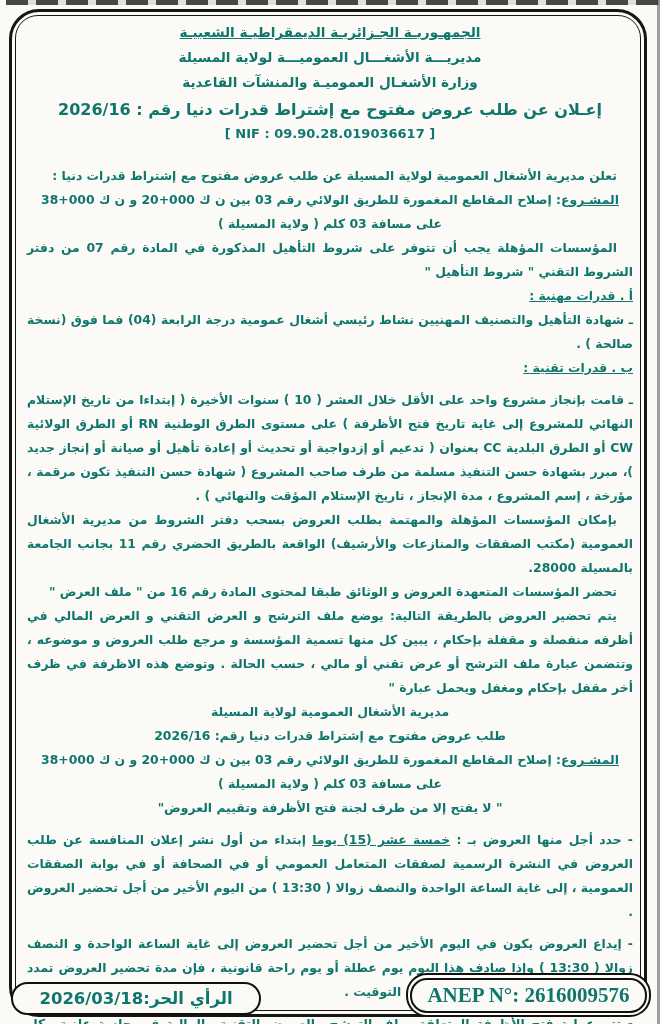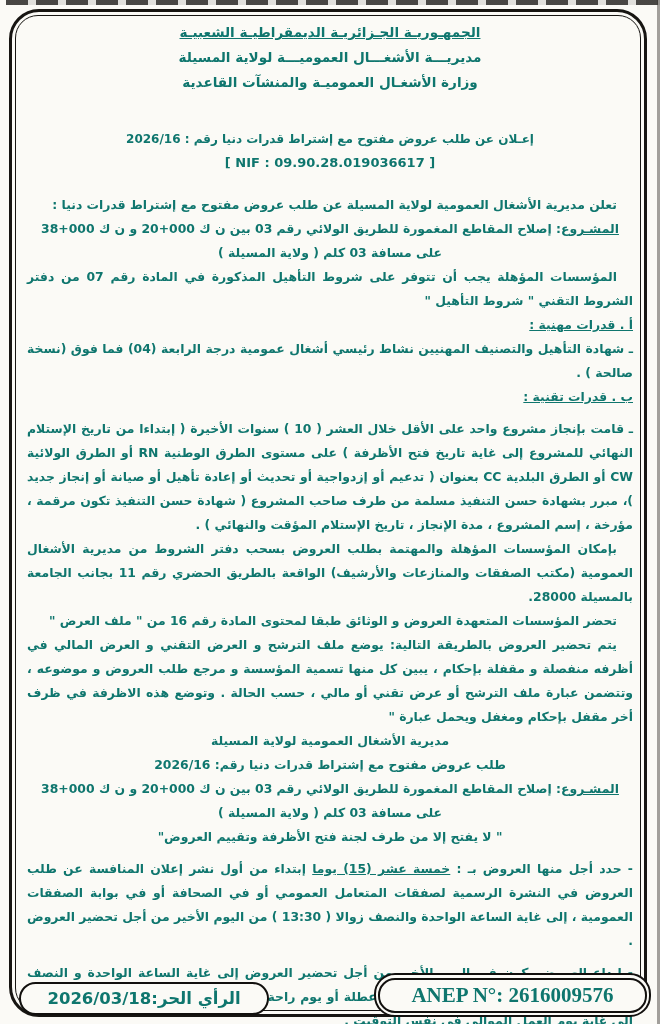--- a/index.html
+++ b/index.html
@@ -31,41 +31,40 @@
     direction:rtl; font-weight:bold; font-size:12.4px; line-height:24px;
     text-align:justify;
   }
 
   .c  { text-align:center; }
   .u  { text-decoration:underline; }
   .ind{ text-indent:16px; }
 
   .hdr-line   { text-align:center; font-size:13.6px; line-height:25px; }
   .hdr-line.first span { text-decoration:underline; }
-  .notice-title { text-align:center; font-size:12px; line-height:26px; margin-top:31px; letter-spacing:0; }
+  .notice-title { text-align:center; font-size:16px; line-height:26px; margin-top:2px; letter-spacing:0; }
   .nif-line   { text-align:center; direction:ltr; font-size:13px; line-height:22px; }
 
   .intro      { margin-top:19px; }
   .sep        { margin-top:8px; }
 
   .stamp-journal {
     position:absolute; left:11px; bottom:9px; z-index:5;
     min-width:250px; height:33px; padding:0 16px;
     background:#fbfaf6; border:2.6px solid #12100e; border-radius:17px;
     display:flex; align-items:center; justify-content:center;
     direction:rtl; font-weight:bold; font-size:16.5px;
     font-family:"DejaVu Sans", sans-serif;
-    margin-left:8px;
   }
   .stamp-anep-outer {
     position:absolute; right:9px; bottom:7px; z-index:5;
     background:#fbfaf6; border:2.2px solid #12100e; border-radius:21px; padding:2.5px;
   }
   .stamp-anep-inner {
-    border:2.2px solid #12100e; border-radius:17px; padding:0 31px;
+    border:2.2px solid #12100e; border-radius:17px; padding:0 15px;
     font-family:"Liberation Serif","DejaVu Serif",serif; font-weight:bold;
     font-size:21px; line-height:31px; direction:ltr; white-space:nowrap;
     background:#fbfaf6;
   }
 </style>
 </head>
 <body>
 
 <div class="page">
 

